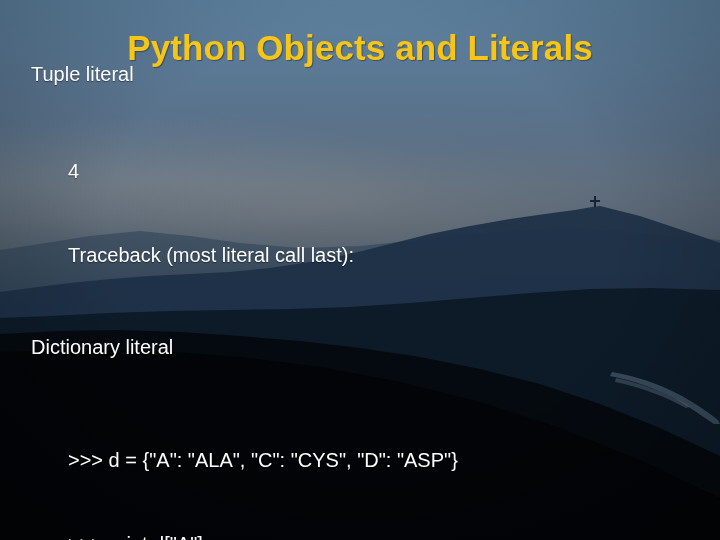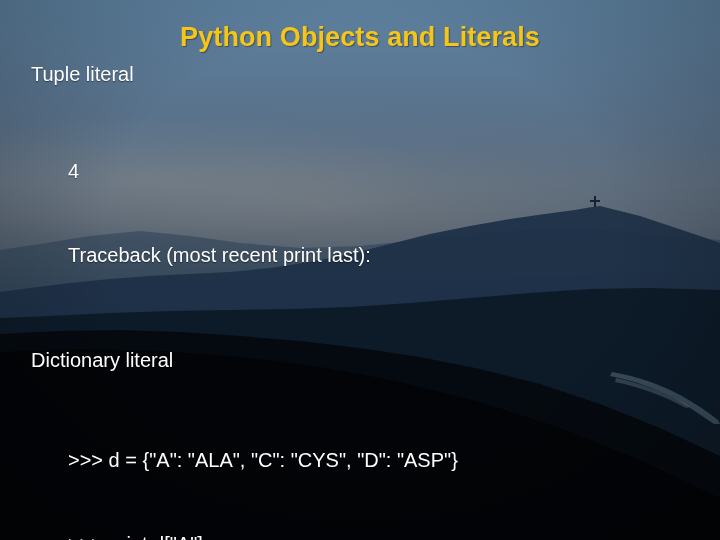--- a/index.html
+++ b/index.html
@@ -66,40 +66,40 @@
   }
   
   .bg-vignette {
     background: radial-gradient(ellipse 560px 430px at 50% 42%, rgba(0,0,0,0) 45%, rgba(0,0,0,0.30) 100%);
   }
 
   
   .slide-title {
     position: absolute;
     left: 0;
-    top: 22px;
+    top: 28px;
     width: 720px;
     text-align: center;
-    font-size: 27px;
+    font-size: 35px;
     font-weight: bold;
     color: #f5c518;
     letter-spacing: 0.1px;
     text-shadow: 1px 1px 1px rgba(0,0,0,0.35);
     white-space: nowrap;
   }
   .heading {
     position: absolute;
     left: 31px;
     font-size: 20px;
     color: #ffffff;
     white-space: nowrap;
     text-shadow: 0 1px 1px rgba(0,0,0,0.45);
   }
   #heading-tuple { top: 63px; }
-  #heading-dict  { top: 349px; }
+  #heading-dict  { top: 336px; }
 
   .code-block {
     position: absolute;
     left: 68px;
     color: #ffffff;
     font-size: 20px;
     line-height: 28px;
     white-space: pre;
     text-shadow: 0 1px 1px rgba(0,0,0,0.45);
   }
@@ -154,21 +154,21 @@
   </div>
 
   <div class="bg-layer bg-vignette"></div>
 
   <div class="slide-title">Python Objects and Literals</div>
 
   <div class="heading" id="heading-tuple">Tuple literal</div>
 
   <div class="code-block" id="code-tuple">
     <div class="code-line">4</div>
-    <div class="code-line">Traceback (most recent print last):</div>
+    <div class="code-line">Traceback (most literal call last):</div>
     
     
     
   </div>
 
   <div class="heading" id="heading-dict">Dictionary literal</div>
 
   <div class="code-block" id="code-dict">
     <div class="code-line">&gt;&gt;&gt; d = {"A": "ALA", "C": "CYS", "D": "ASP"}</div>
     <div class="code-line">&gt;&gt;&gt; print d["A"]</div>

